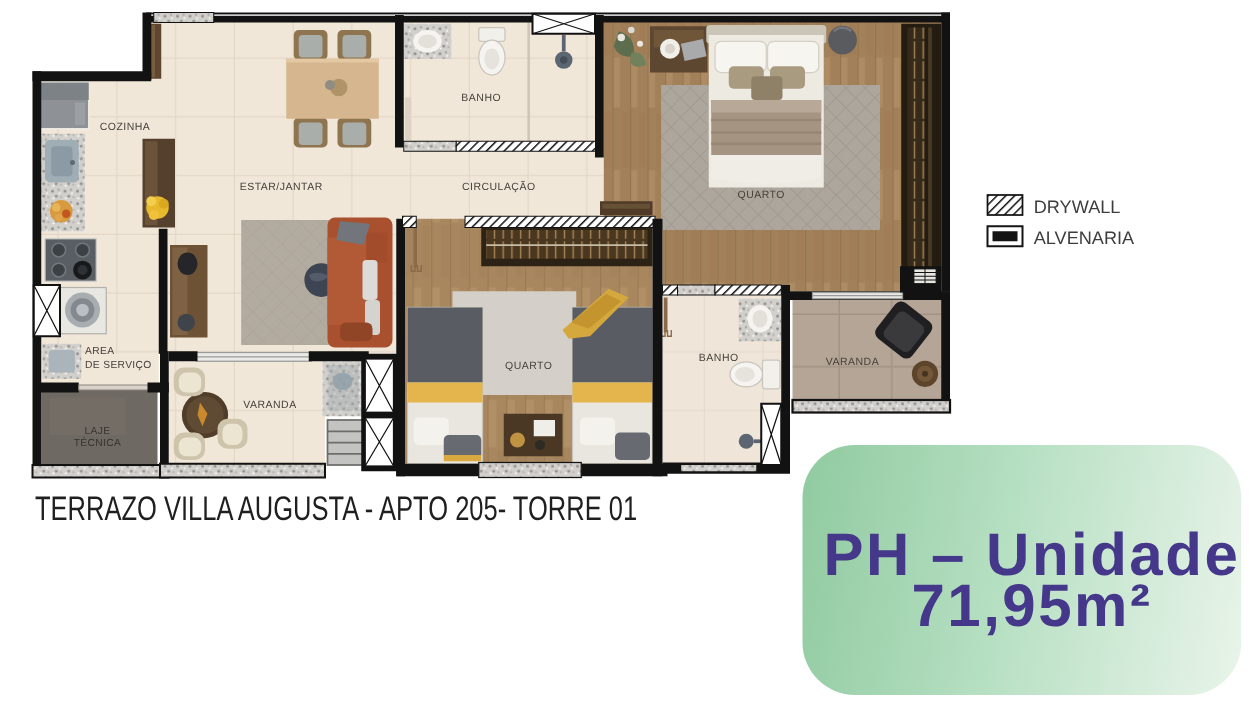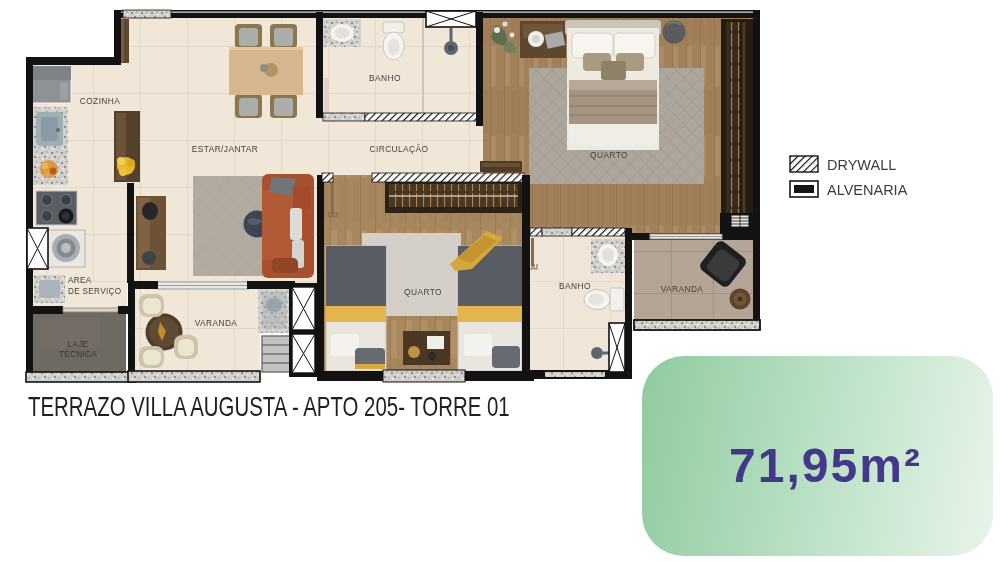--- a/index.html
+++ b/index.html
@@ -585,15 +585,16 @@
      <rect x="14" y="40" width="20" height="8" fill="#141414"></rect>
       </g>
 
   <g>
         <text x="47" y="50" font-size="14.5" fill="#3d3d3d">ALVENARIA</text>
       </g>
 </svg>
 
 
 <div id="greenbox">
+  <div class="l">PH – Unidade</div>
   <div class="l">71,95m²</div>
 </div>
 </div>
 
 </body></html>

